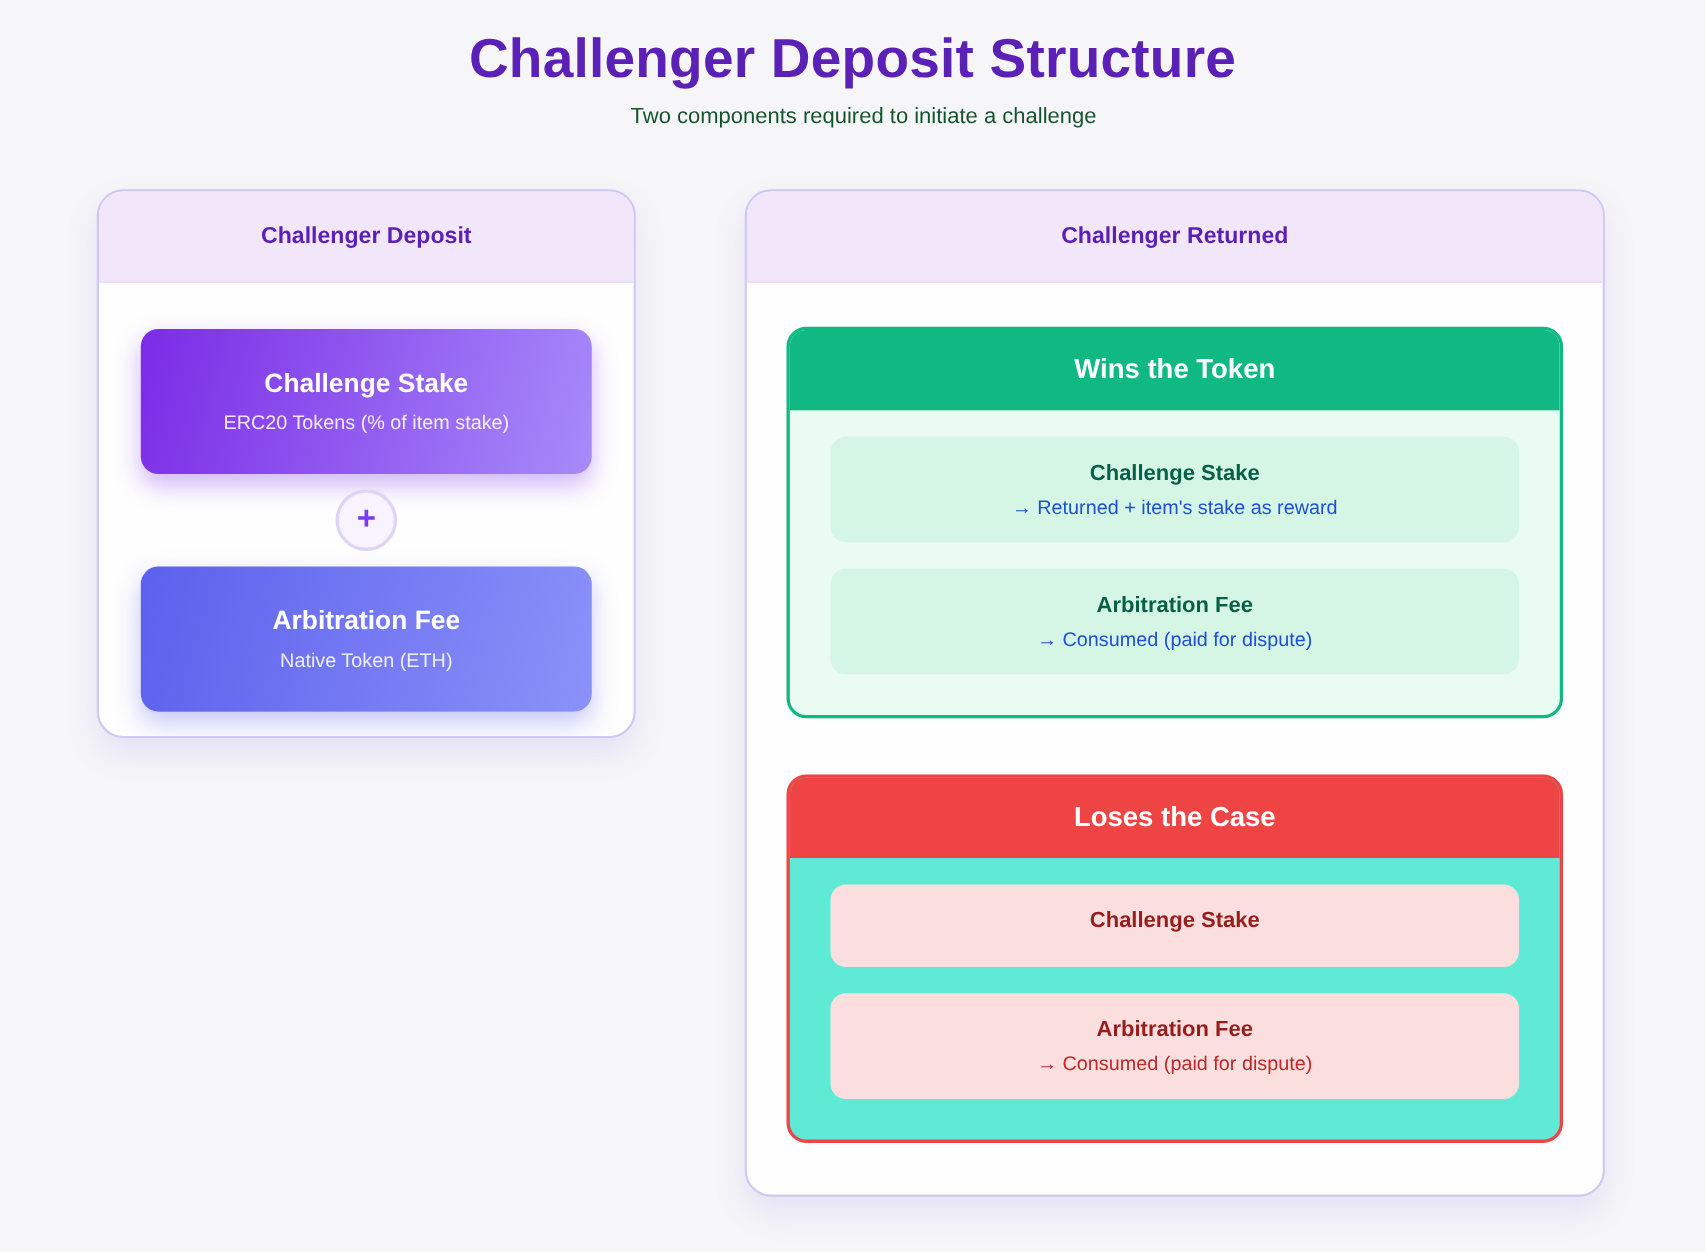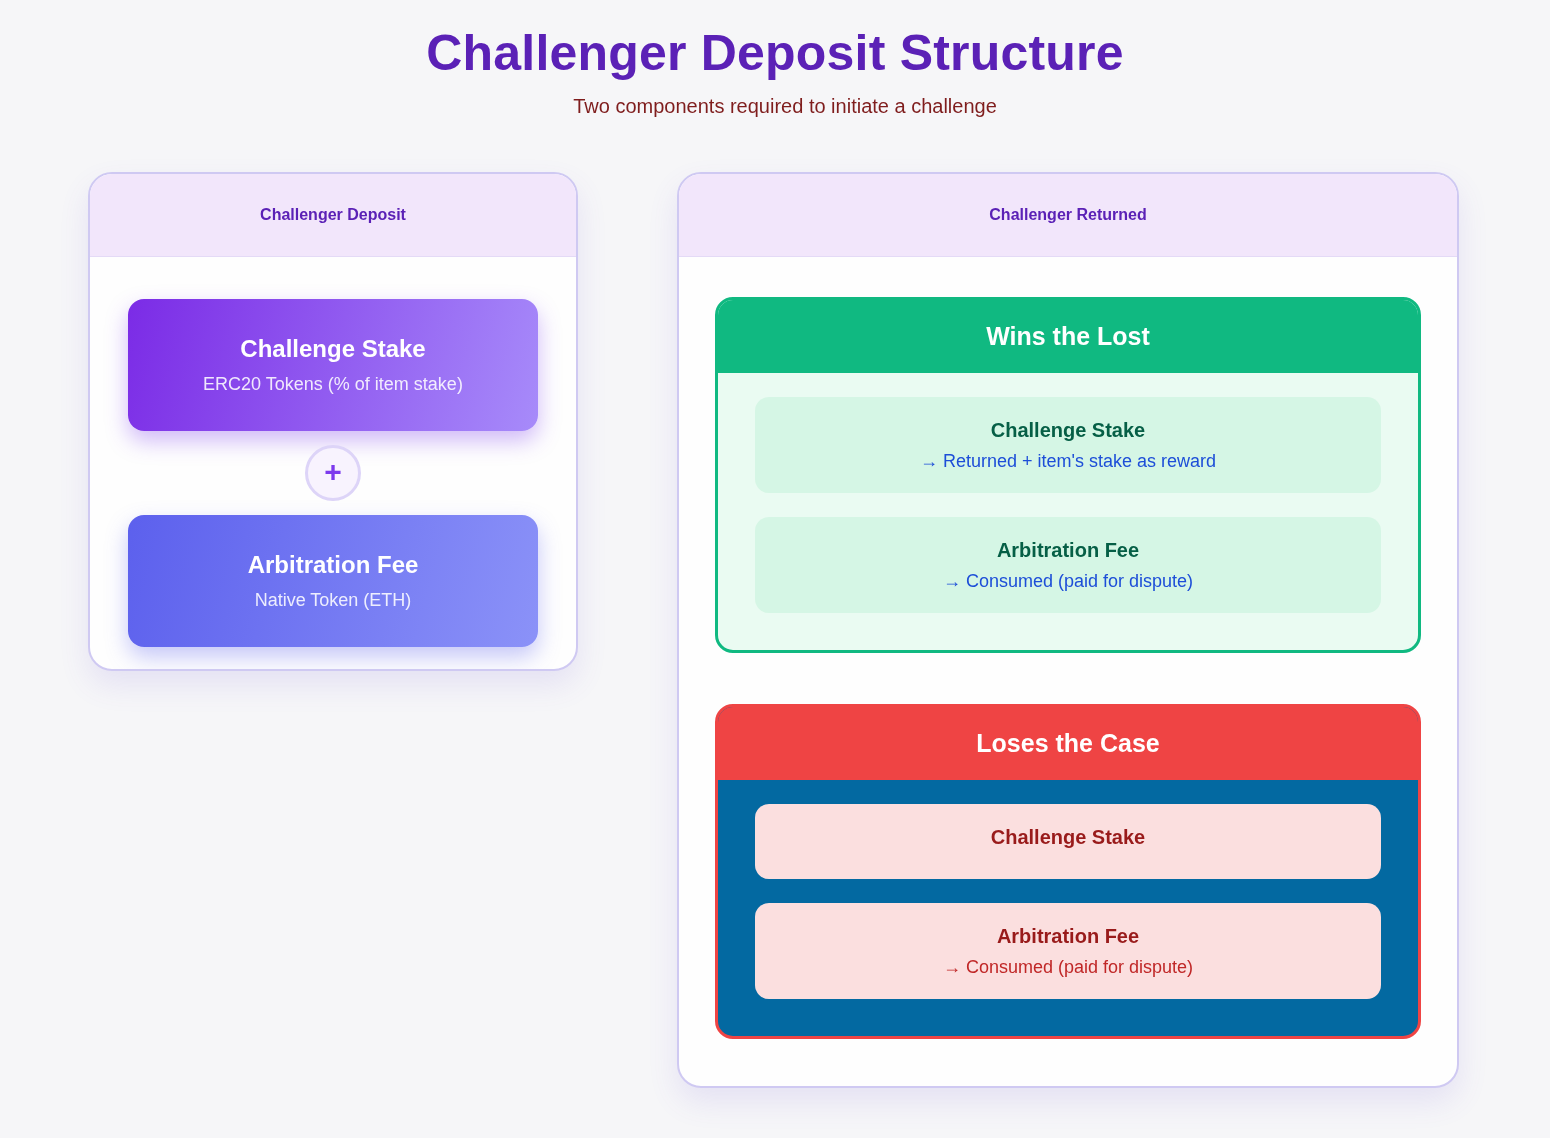--- a/index.html
+++ b/index.html
@@ -17,21 +17,21 @@
     text-align: center;
     font-size: 50px;
     font-weight: bold;
     color: #5b21b6;
     letter-spacing: 0.2px;
   }
   .page-subtitle {
     margin-top: 13px;
     text-align: center;
     font-size: 20px;
-    color: #7f1d1d;
+    color: #14532d;
     padding-left: 20px;
   }
 
   
   .content {
     display: flex;
     align-items: flex-start;
     gap: 99px;
     margin: 54px 0 0 88px;
   }
@@ -44,21 +44,21 @@
     box-shadow: 0 14px 30px rgba(109, 85, 210, 0.12);
     overflow: hidden;
   }
   .deposit-card { width: 490px; }
   .outcomes-card { width: 782px; }
   .card-header {
     background: #f2e6fb;
     border-bottom: 1px solid #e4daf6;
     padding: 26px 0;
     text-align: center;
-    font-size: 16px;
+    font-size: 21px;
     line-height: 30px;
     font-weight: bold;
     color: #5b21b6;
   }
 
   
   .deposit-body {
     padding: 42px 38px 22px;
     display: flex;
     flex-direction: column;
@@ -112,21 +112,21 @@
     border: 3px solid;
     overflow: hidden;
   }
   .outcome-block.win {
     border-color: #10b981;
     background: #eafbf2;
     margin-bottom: 51px;
   }
   .outcome-block.lose {
     border-color: #ef4444;
-    background: #0369a1;
+    background: #5eead4;
   }
   .outcome-header {
     padding: 21px 0;
     text-align: center;
     font-size: 25px;
     line-height: 31px;
     font-weight: bold;
     color: #ffffff;
   }
   .win .outcome-header { background: #10b981; }
@@ -183,21 +183,21 @@
         </div>
 
       </div>
     </section>
 
     <section class="card outcomes-card">
       <div class="card-header">Challenger Returned</div>
       <div class="outcomes-body">
 
         <div class="outcome-block win">
-          <div class="outcome-header">Wins the Lost</div>
+          <div class="outcome-header">Wins the Token</div>
           <div class="outcome-body">
 
             <div class="outcome-item">
               <div class="outcome-item-title">Challenge Stake</div>
               <div class="outcome-item-result">→ Returned + item's stake as reward</div>
             </div>
 
             <div class="outcome-item">
               <div class="outcome-item-title">Arbitration Fee</div>
               <div class="outcome-item-result">→ Consumed (paid for dispute)</div>

